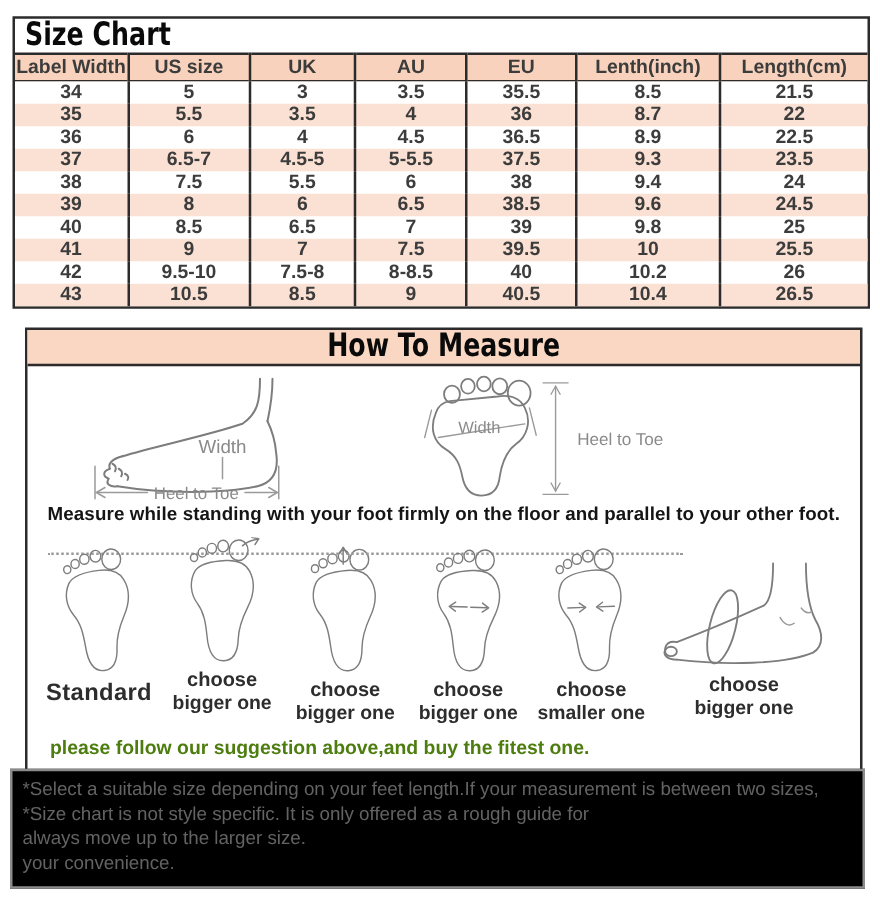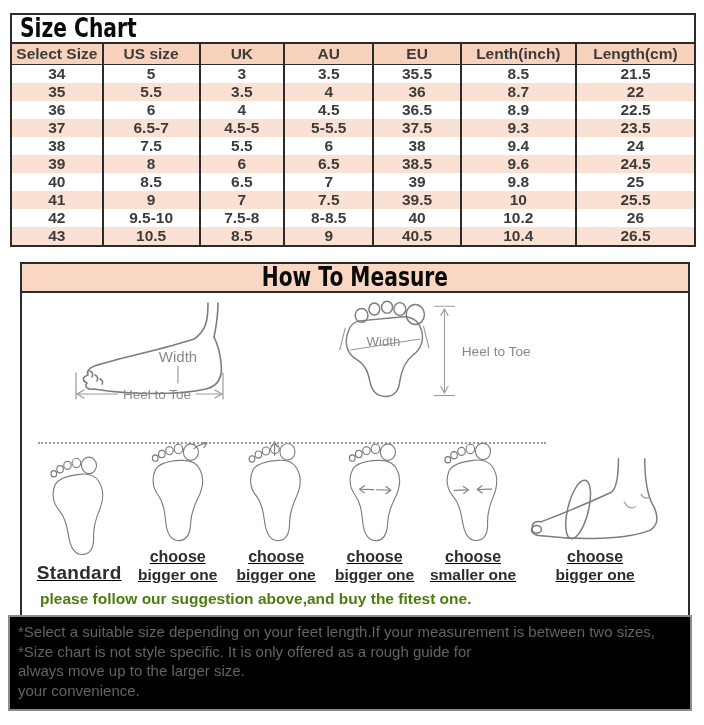--- a/index.html
+++ b/index.html
@@ -29,21 +29,21 @@
       border:2px solid var(--border-dark,#2b2b2b);background:#fff;}
   .measure-bar{height:27px;line-height:27px;text-align:center;
       background:var(--bar-pink,#f9d7c2);border-bottom:2px solid var(--border-dark,#2b2b2b);}
   .measure-content{position:relative;height:322px;}
   .diagrams{position:absolute;top:6px;left:0;right:0;height:102px;}
   .diag-side{position:absolute;left:38px;top:0;}
   .diag-top{position:absolute;left:292px;top:0;}
   .instruction{position:absolute;top:110px;left:16px;font-size:15px;font-weight:bold;
       color:#151515;letter-spacing:0.1px;}
   .feet-row{position:absolute;top:138px;left:8px;right:20px;height:152px;
-      display:flex;justify-content:space-between;align-items:flex-end;text-decoration:underline;}
+      display:flex;justify-content:space-between;align-items:flex-start;}
   .dotted-line{position:absolute;top:11px;left:8px;width:508px;height:0;
       border-top:2px dotted #9a9a9a;}
   .foot-item{display:flex;flex-direction:column;align-items:center;width:100px;}
   .foot-item.wide{width:148px;}
   .foot-item svg{display:block;}
   .fp-svg{margin-top:6px;}
   .fp-up{margin-top:-2px;}
   .sidefoot-svg{margin-top:16px;}
   .caption{margin-top:1px;text-align:center;line-height:1.12;color:#2d2d2d;font-weight:bold;}
   .caption .l1{font-size:16px;}
@@ -77,21 +77,21 @@
         <col style="width:13.3%">
           <col style="width:14.2%">
           <col style="width:12.4%">
         <col style="width:13.1%">
           <col style="width:12.8%">
           <col style="width:16.9%">
         <col style="width:17.3%">
       </colgroup>
       <thead>
         <tr id="size-head">
-            <th>Select Size</th>
+            <th>Label Width</th>
             <th>US size</th>
             <th>UK</th>
             <th>AU</th>
             <th>EU</th>
             <th>Lenth(inch)</th>
             <th>Length(cm)</th>
           </tr>
       </thead>
       <tbody id="size-body">
           <tr>
@@ -223,20 +223,21 @@
           <path class="sketch-thin" d="M22,32 L16,56 M108,30 L114,54"></path>
           <path class="sketch-thin" d="M28,56 L104,44"></path>
           <text class="diag-label" x="64" y="52" font-size="14.5" text-anchor="middle">Width</text>
           <path class="sketch-thin" d="M120,8 L142,8 M120,106 L142,106"></path>
           <path class="sketch-thin" d="M131,11 L131,103"></path>
           <path class="sketch-thin" d="M127,18 L131,11 L135,18 M127,96 L131,103 L135,96"></path>
           <text class="diag-label" x="150" y="63" font-size="15" text-anchor="start">Heel to Toe</text>
         </svg>
       </div>
 
+      <div class="instruction">Measure while standing with your foot firmly on the floor and parallel to your other foot.</div>
 
       <div class="feet-row">
         <div class="dotted-line"></div>
 
         <div class="foot-item">
           <svg class="fp-svg" width="66" height="106" viewBox="0 0 92 148" style="transform:rotate(-2deg)">
             <ellipse class="sketch" cx="62" cy="15" rx="10.5" ry="11.5"></ellipse>
             <ellipse class="sketch" cx="44.5" cy="11" rx="6" ry="6.5"></ellipse>
             <ellipse class="sketch" cx="32" cy="14" rx="5.2" ry="5.6"></ellipse>
             <ellipse class="sketch" cx="21.5" cy="19" rx="4.6" ry="5"></ellipse>

